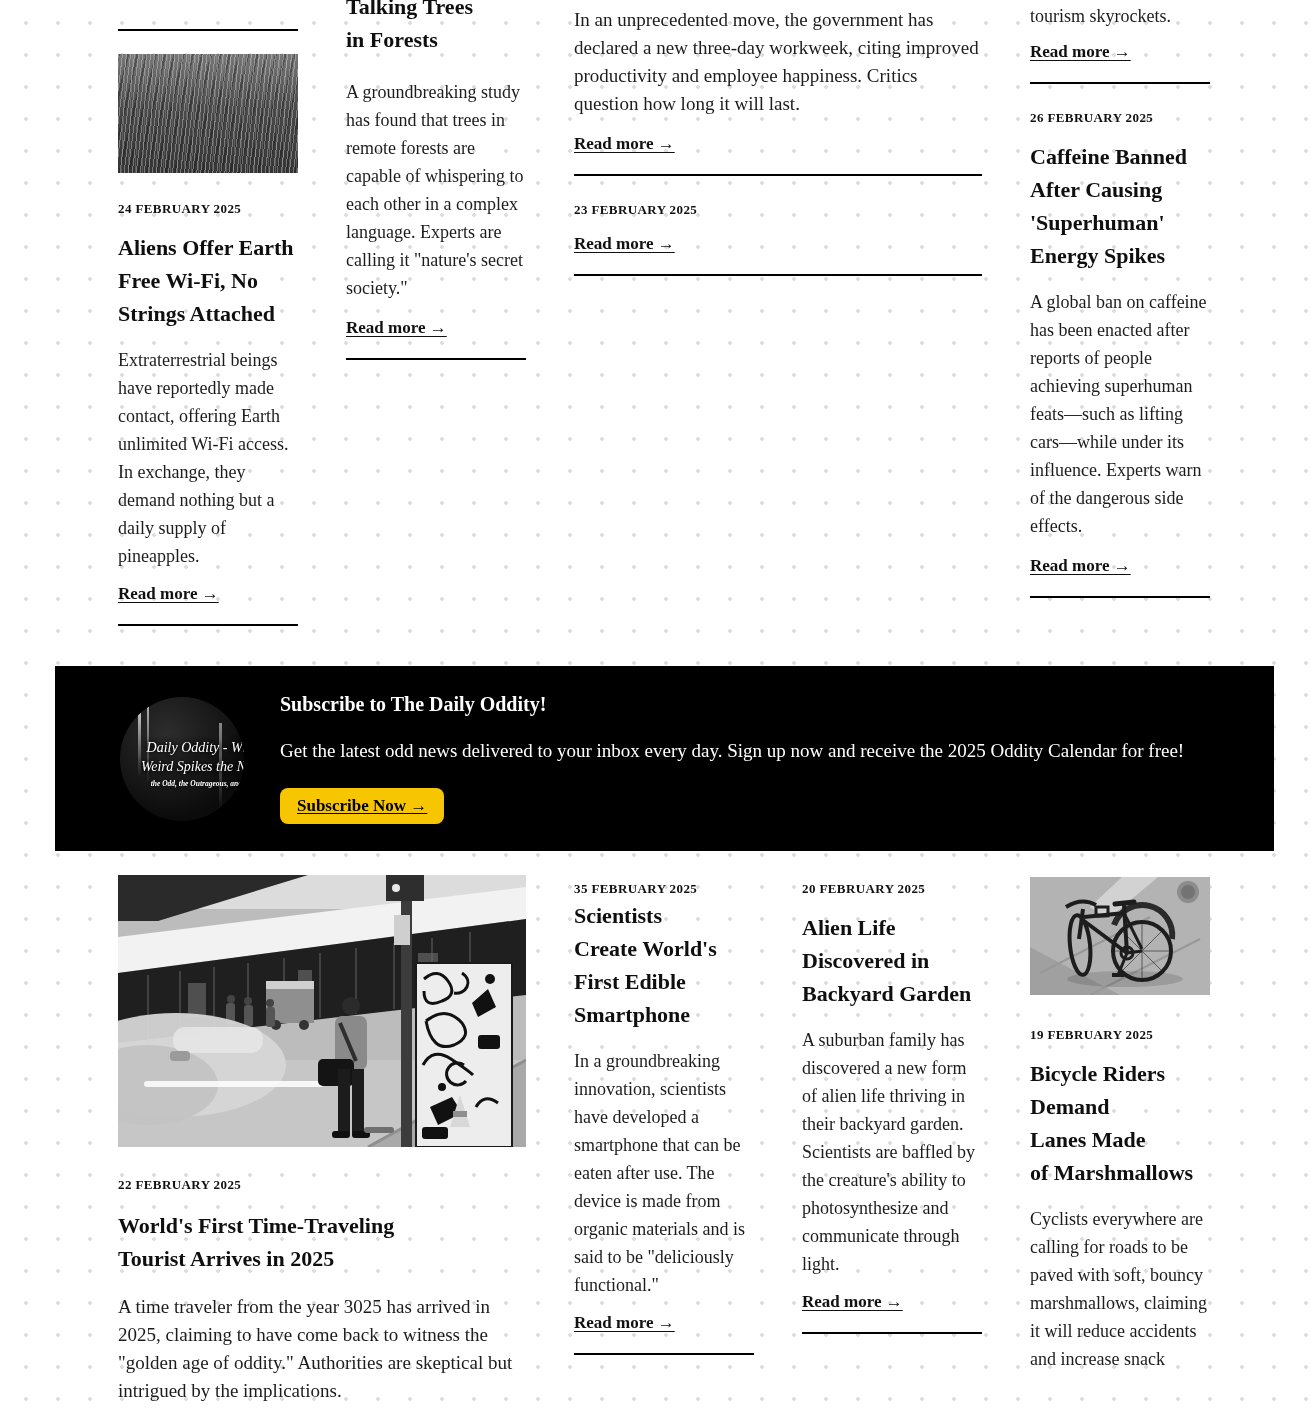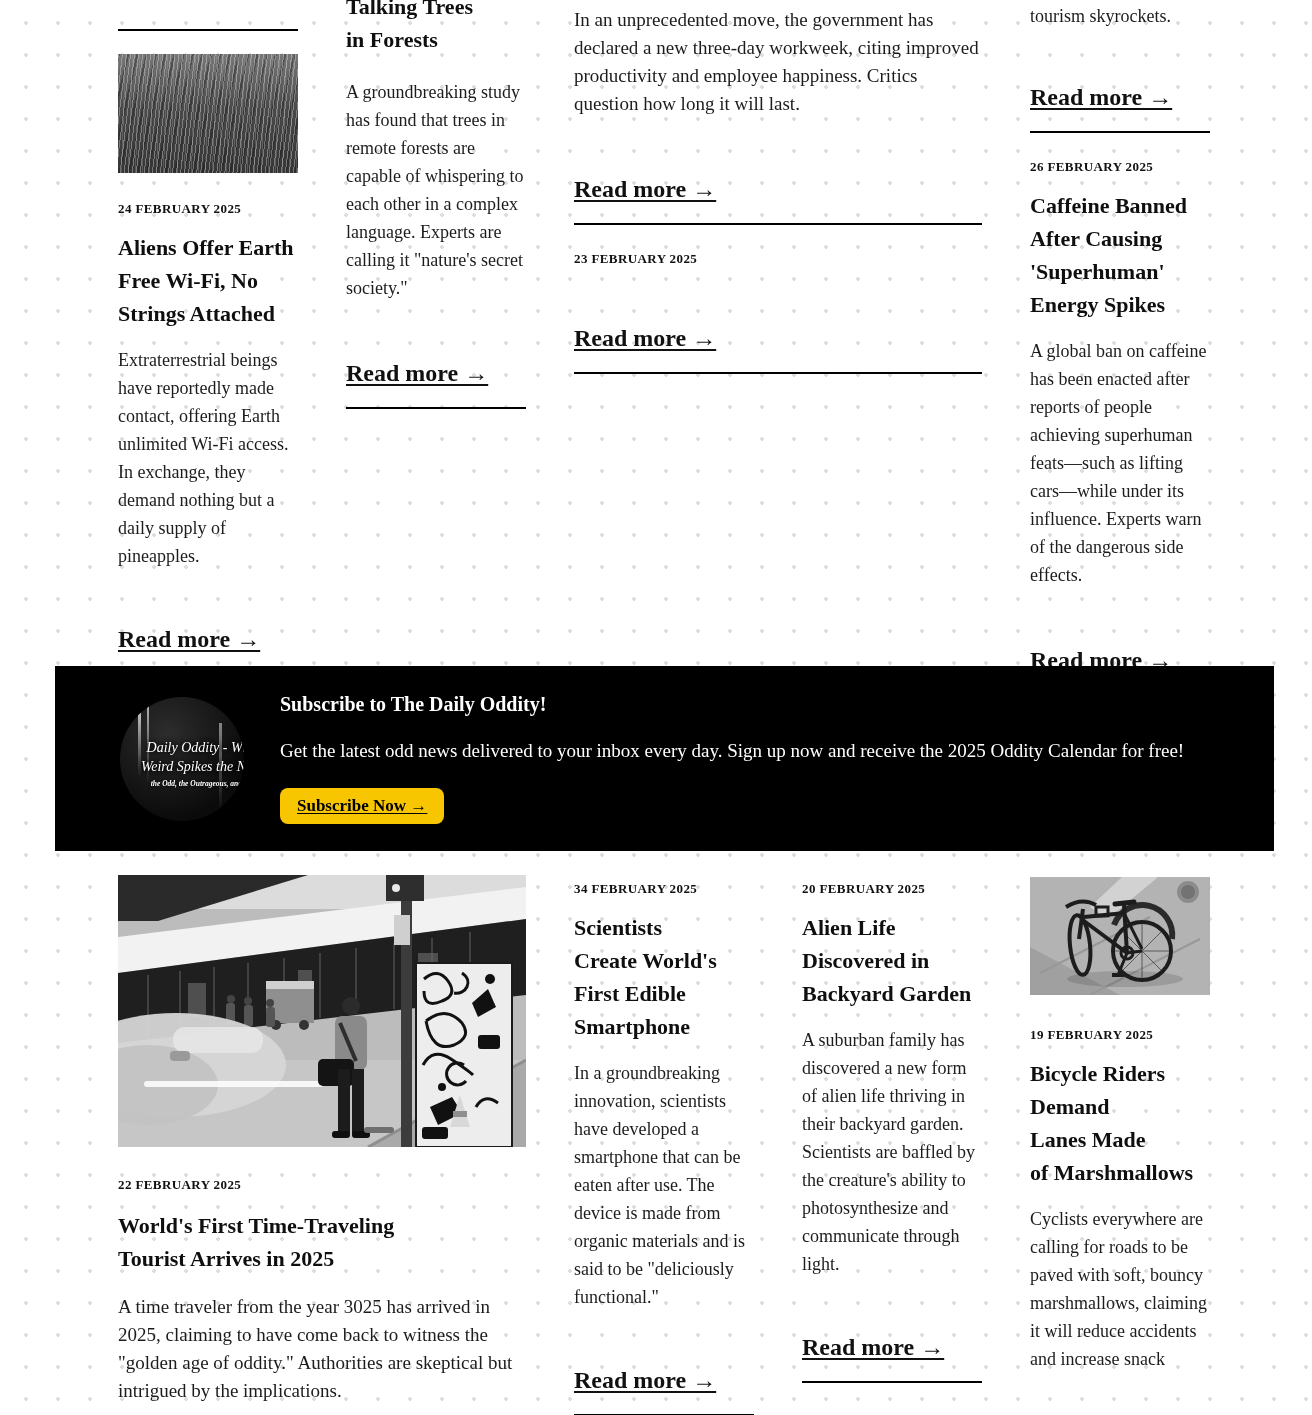--- a/index.html
+++ b/index.html
@@ -14,22 +14,22 @@
   .row{display:flex;gap:48px;align-items:flex-start;}
   .top-row{height:666px;overflow:hidden;}
   .coln{width:180px;flex:0 0 180px;}
   .colw{width:408px;flex:0 0 408px;}
   hr.rule{border:0;border-top:2px solid #000;margin:0;width:100%;}
   .date{font-size:13px;font-weight:700;letter-spacing:.4px;margin:0;color:#111;}
   .headline{font-size:22px;line-height:33px;font-weight:700;white-space:pre-line;margin:0;color:#0f0f0f;}
   .body{font-size:18px;line-height:28px;margin:0;color:#1c1c1c;}
   .colw .body{font-size:19px;}
   .rm{margin:0;}
-  .readmore{display:inline-block;font-size:24px;font-weight:700;color:#111;
-    text-decoration:underline;text-underline-offset:3px;cursor:pointer;margin-top:42px;}
+  .readmore{display:inline-block;font-size:17px;font-weight:700;color:#111;
+    text-decoration:underline;text-underline-offset:3px;cursor:pointer;}
   .photo{display:block;}
   .photo-fur{
     width:180px;height:119px;
     background:
       repeating-linear-gradient(97deg, rgba(225,225,225,.38) 0 1px, rgba(0,0,0,0) 1px 4px),
       repeating-linear-gradient(92deg, rgba(170,170,170,.30) 0 1px, rgba(0,0,0,0) 1px 7px),
       repeating-linear-gradient(103deg, rgba(20,20,20,.35) 0 2px, rgba(0,0,0,0) 2px 9px),
       linear-gradient(180deg,#787878,#4a4a4a 45%,#353535);
   }
   
@@ -210,22 +210,22 @@
 
           <rect x="246" y="252" width="30" height="6" rx="3" fill="#6f6f6f"></rect>
         </svg>
         <p class="date" style="margin-top:30px">22 FEBRUARY 2025</p>
         <h2 class="headline" style="margin-top:16px">World's First Time-Traveling
 Tourist Arrives in 2025</h2>
         <p class="body" style="margin-top:18px">A time traveler from the year 3025 has arrived in 2025, claiming to have come back to witness the "golden age of oddity." Authorities are skeptical but intrigued by the implications.</p>
       </div>
 
       <div class="coln">
-        <p class="date" style="margin-top:6px">34 FEBRUARY 2025</p>
-        <h2 class="headline" style="margin-top:14px">Scientists
+        <p class="date" style="margin-top:6px">35 FEBRUARY 2025</p>
+        <h2 class="headline" style="margin-top:2px">Scientists
 Create World's
 First Edible
 Smartphone</h2>
         <p class="body" style="margin-top:16px">In a groundbreaking innovation, scientists have developed a smartphone that can be eaten after use. The device is made from organic materials and is said to be "deliciously functional."</p>
         <p class="rm" style="margin-top:14px"><a class="readmore">Read more →</a></p>
         <hr class="rule" style="margin-top:20px">
       </div>
 
       <div class="coln">
         <p class="date" style="margin-top:6px">20 FEBRUARY 2025</p>

